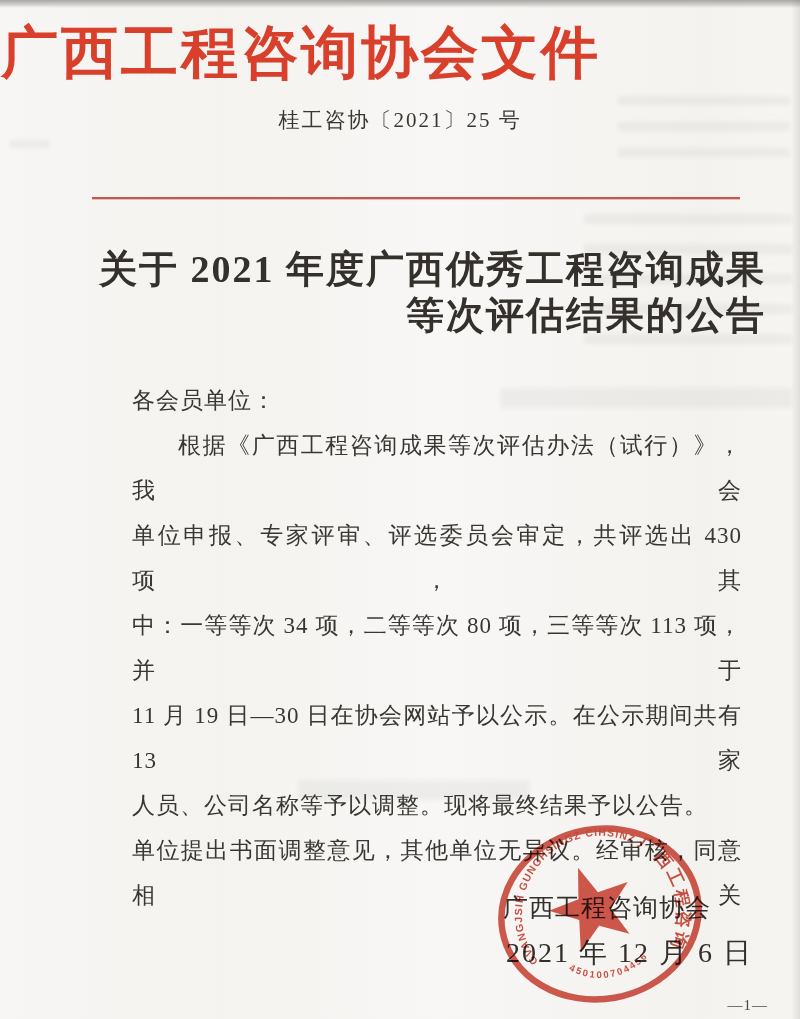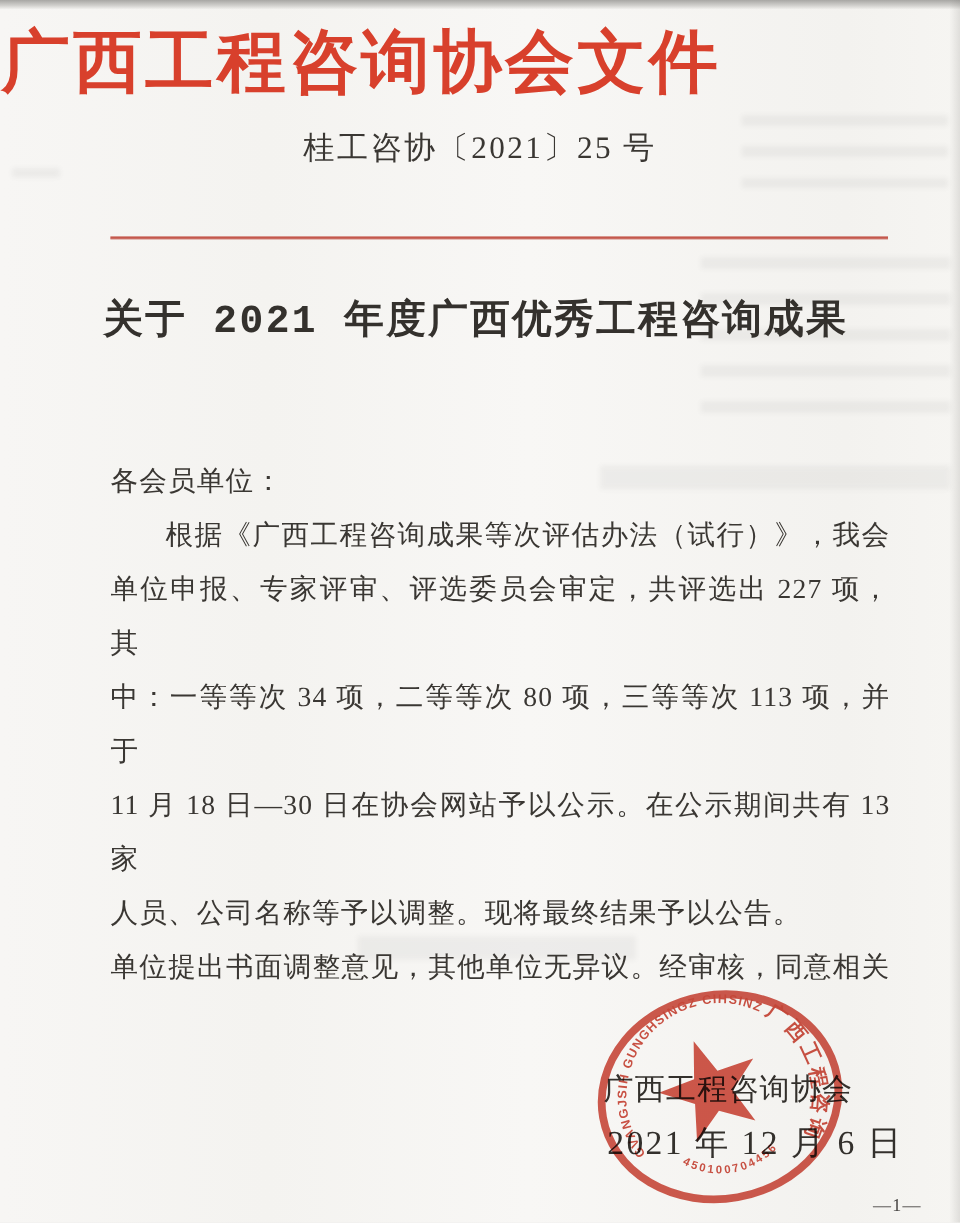--- a/index.html
+++ b/index.html
@@ -27,38 +27,38 @@
   .a5{left:10px;top:140px;width:40px;height:8px;background:#444;}
 
   .org-header{
     position:absolute;left:0;top:16px;width:100%;margin:1px;
     text-align:left;font-size:57px;line-height:72px;font-weight:700;
     letter-spacing:3px;color:#d8402c;
     font-family:"Liberation Serif","DejaVu Serif",serif;
   }
   .doc-number{
     position:absolute;left:0;top:106px;width:100%;
-    text-align:center;font-size:26px;letter-spacing:2px;color:#3a3733;
+    text-align:center;font-size:21px;letter-spacing:2px;color:#3a3733;
   }
   .red-rule{
     position:absolute;left:92px;top:197px;width:648px;height:2px;
     background:#c4584c;box-shadow:0 1px 0 rgba(196,88,76,.35);
   }
   .doc-title{
     position:absolute;left:76px;top:246px;width:680px;
-    text-align:left;font-size:33px;line-height:46px;font-weight:700;
+    text-align:right;font-size:38px;line-height:46px;font-weight:700;
     letter-spacing:2px;color:#34312d;
-    font-family:Liberation Mono, monospace;
+    font-family:Liberation Serif, serif;
     transform:translateX(10px);
   }
   .doc-body{
     position:absolute;left:92px;top:378px;width:650px;
     font-size:23px;line-height:45px;letter-spacing:1px;color:#3a3733;
   }
-  .bline{white-space:nowrap;}
+  .bline{white-space:nowrap;margin-left:40px;}
   .bline.just{white-space:normal;text-align:justify;text-align-last:justify;}
   .bline.indent{text-indent:2em;}
 
   .sig-org{
     position:absolute;left:503px;top:891px;width:210px;
     font-size:25px;letter-spacing:1px;color:#33302c;white-space:nowrap;
   }
   .sig-date{
     position:absolute;left:506px;top:934px;width:210px;
     font-size:28px;letter-spacing:2px;color:#33302c;white-space:nowrap;
@@ -86,28 +86,29 @@
   <div class="artifact a5"></div>
 
   <h1 class="org-header">广西工程咨询协会文件</h1>
 
   <div class="doc-number">桂工咨协〔2021〕25 号</div>
 
   <div class="red-rule"></div>
 
   <div class="doc-title">
     <div>关于 2021 年度广西优秀工程咨询成果</div>
+    <div>等次评估结果的公告</div>
   </div>
 
   <div class="doc-body">
     <div class="bline">各会员单位：</div>
     <div class="bline just indent">根据《广西工程咨询成果等次评估办法（试行）》，我会</div>
-    <div class="bline just">单位申报、专家评审、评选委员会审定，共评选出 227 项，其</div>
+    <div class="bline just">单位申报、专家评审、评选委员会审定，共评选出 430 项，其</div>
     <div class="bline just">中：一等等次 34 项，二等等次 80 项，三等等次 113 项，并于</div>
-    <div class="bline just">11 月 18 日—30 日在协会网站予以公示。在公示期间共有 13 家</div>
+    <div class="bline just">11 月 19 日—30 日在协会网站予以公示。在公示期间共有 13 家</div>
     <div class="bline">人员、公司名称等予以调整。现将最终结果予以公告。</div>
     <div class="bline just">单位提出书面调整意见，其他单位无异议。经审核，同意相关</div>
   </div>
 
   <div class="sig-org">广西工程咨询协会</div>
   <div class="sig-date">2021 年 12 月 6 日</div>
 
   <svg class="seal" viewBox="0 0 216 192" xmlns="http://www.w3.org/2000/svg">
     <g transform="rotate(-10 106 96)" fill="none">
       <ellipse cx="106" cy="96" rx="99" ry="85" stroke="#c93a2b" stroke-width="6.5" opacity="0.9"></ellipse>

